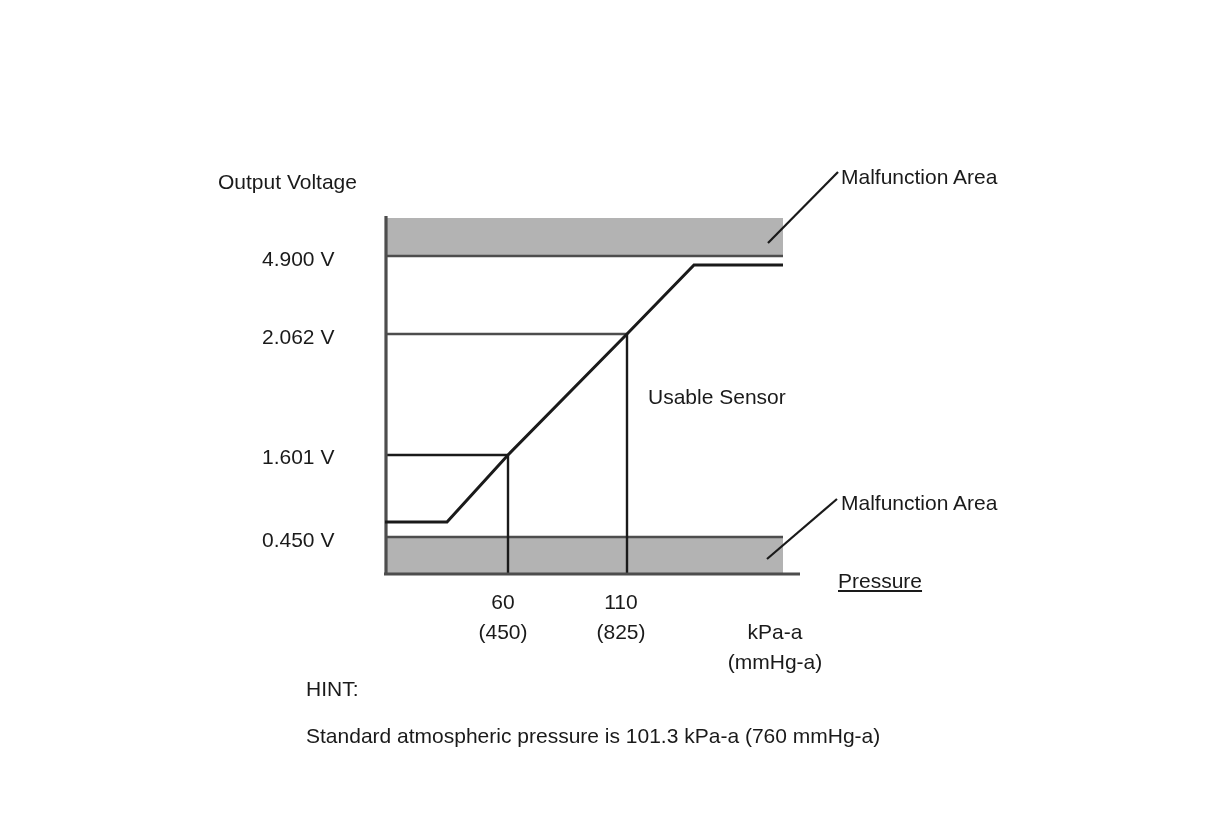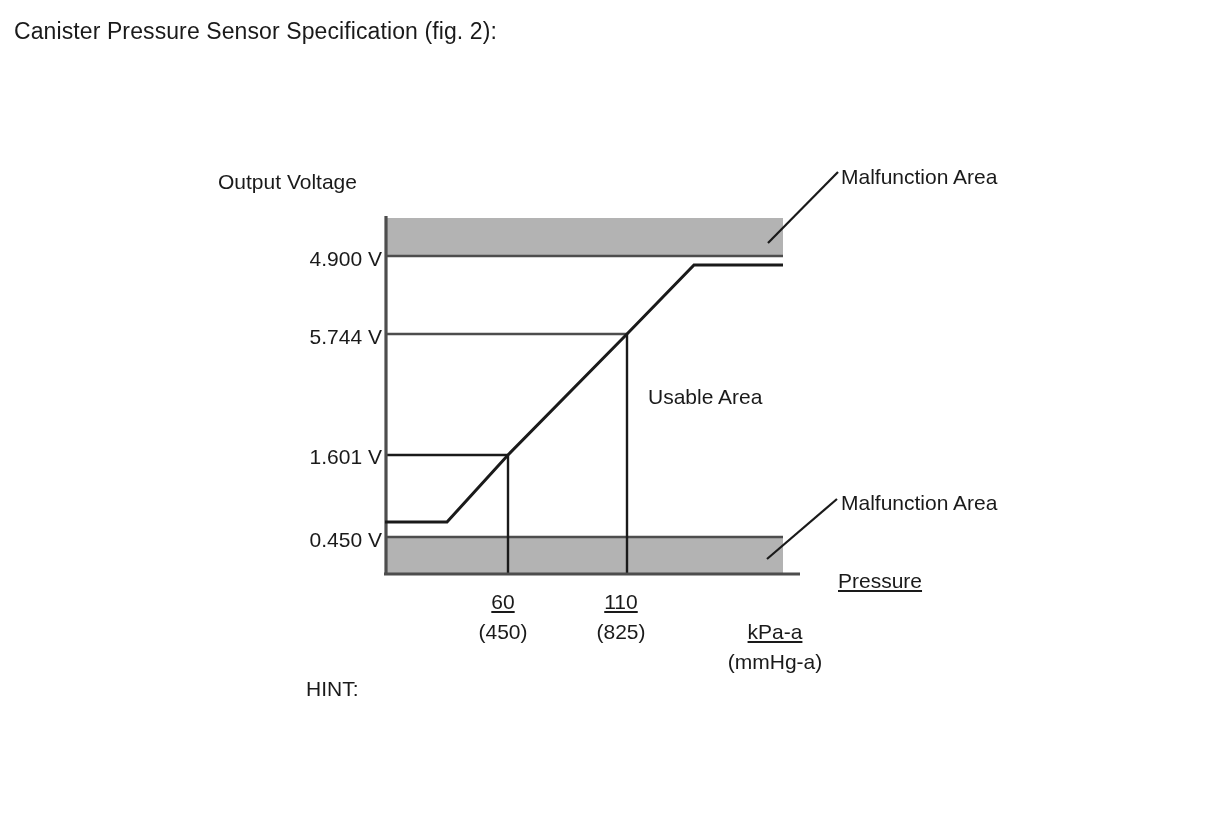--- a/index.html
+++ b/index.html
@@ -21,46 +21,45 @@
 
   
   .figure{position:absolute;left:0;top:0;width:1210px;height:596px;}
   .fig-svg{position:absolute;left:0;top:0;}
 
   .lbl{position:absolute;white-space:nowrap;color:#1a1a1a;}
 
   .axis-title-y{font-size:21px;left:218px;top:170px;}
   .axis-title-x{font-size:21px;left:838px;top:569px;text-decoration:underline;}
 
-  .ytick{font-size:21px;text-align:right;width:120px;}
+  .ytick{font-size:21px;width:120px;}
   .ytick.v1{left:262px;top:247px;}
   .ytick.v2{left:262px;top:325px;}
   .ytick.v3{left:262px;top:445px;}
   .ytick.v4{left:262px;top:528px;}
 
   .xtick{font-size:21px;text-align:center;width:150px;}
-  .xtick .l1{display:block;text-decoration:underline;}
+  .xtick .l1{display:block;}
   .xtick .l2{display:block;margin-top:6px;}
   .xt1{left:428px;top:590px;}
   .xt2{left:546px;top:590px;}
   .xt3{left:700px;top:590px;margin-top:30px;}
 
   .usable{font-size:21px;left:648px;top:385px;}
   .malf-top{font-size:21px;left:841px;top:165px;}
   .malf-bot{font-size:21px;left:841px;top:491px;}
 
   .hint-label{font-size:21px;left:306px;top:677px;text-align:center;}
   .hint-text{font-size:21px;left:306px;top:724px;}
 </style>
 </head>
 <body>
 
 <div class="page">
 
-  <div class="title">Canister Pressure Sensor Specification (fig. 2):</div>
 
   <div class="figure">
 
     <svg class="fig-svg" width="1210" height="814">
 
       <rect x="385" y="218" width="398" height="38" fill="#b3b3b3"></rect>
 
       <rect x="385" y="537" width="398" height="37" fill="#b3b3b3"></rect>
 
       <line x1="385" y1="256" x2="783" y2="256" stroke="#4d4d4d" stroke-width="2.4"></line>
@@ -77,37 +76,38 @@
       <polyline points="385,522 447,522 508,455 627,334 694,265 783,265" fill="none" stroke="#1a1a1a" stroke-width="3" stroke-linejoin="miter"></polyline>
 
       <line x1="768" y1="243" x2="838" y2="172" stroke="#1a1a1a" stroke-width="2.2"></line>
       <line x1="767" y1="559" x2="837" y2="499" stroke="#1a1a1a" stroke-width="2.2"></line>
     </svg>
 
     <div class="lbl axis-title-y">Output Voltage</div>
     <div class="lbl axis-title-x">Pressure</div>
 
     <div class="lbl ytick v1">4.900 V</div>
-    <div class="lbl ytick v2">5.744 V</div>
+    <div class="lbl ytick v2">2.062 V</div>
     <div class="lbl ytick v3">1.601 V</div>
     <div class="lbl ytick v4">0.450 V</div>
 
     <div class="lbl xtick xt1">
       <span class="l1">60</span>
       <span class="l2">(450)</span>
     </div>
     <div class="lbl xtick xt2">
       <span class="l1">110</span>
       <span class="l2">(825)</span>
     </div>
     <div class="lbl xtick xt3">
       <span class="l1">kPa-a</span>
       <span class="l2">(mmHg-a)</span>
     </div>
 
-    <div class="lbl usable">Usable Area</div>
+    <div class="lbl usable">Usable Sensor</div>
     <div class="lbl malf-top">Malfunction Area</div>
     <div class="lbl malf-bot">Malfunction Area</div>
   </div>
 
   <div class="lbl hint-label">HINT:</div>
+  <div class="lbl hint-text">Standard atmospheric pressure is 101.3 kPa-a (760 mmHg-a)</div>
 
 </div>
 
 </body></html>

